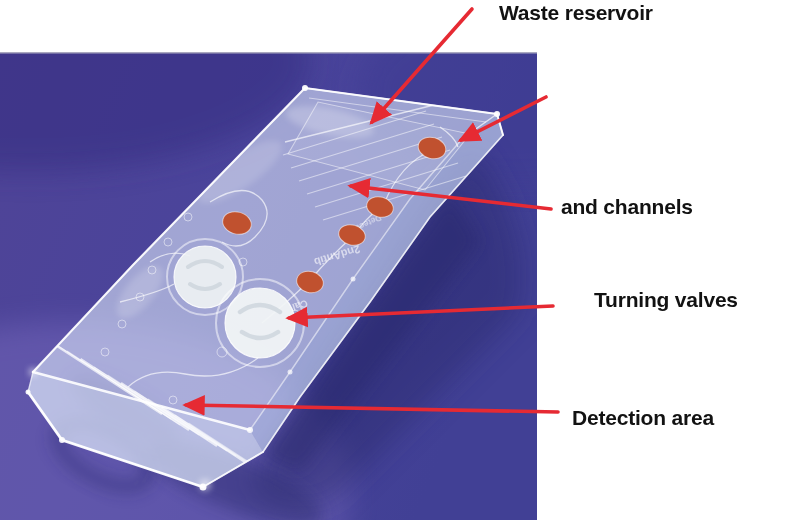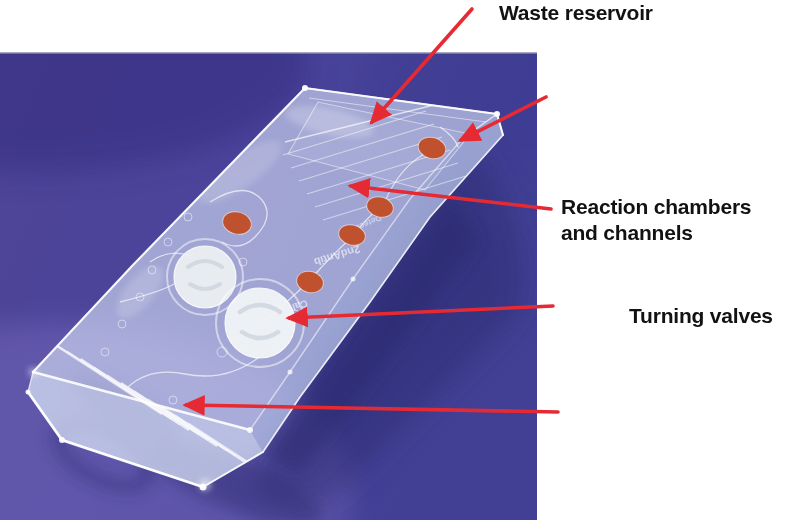--- a/index.html
+++ b/index.html
@@ -6,21 +6,21 @@
   .stage{position:relative;width:800px;height:520px;background:#ffffff;overflow:hidden;
          font-family:"Liberation Sans",sans-serif;}
   .photo-wrap{position:absolute;left:0;top:52px;width:537px;height:468px;}
   .overlay{position:absolute;left:0;top:0;width:800px;height:520px;pointer-events:none;}
   .lbl{position:absolute;font:700 21px "Liberation Sans",sans-serif;color:#121212;
        letter-spacing:-0.2px;white-space:nowrap;}
   .lbl .l2{display:block;}
   #lbl-waste{left:483px;top:1px;margin-left:16px;}
   #lbl-septa{left:546px;top:85px;}
   #lbl-reaction{left:561px;top:194px;line-height:26px;}
-  #lbl-turning{left:594px;top:304px;margin-left:35px;}
+  #lbl-turning{left:594px;top:288px;}
   #lbl-detection{left:572px;top:406px;}
 </style>
 </head>
 <body>
 
 <div class="stage">
 
   <div class="photo-wrap">
   <svg width="537" height="468" viewBox="0 0 537 468">
     <defs>
@@ -201,20 +201,22 @@
       <line x1="551" y1="209" x2="351" y2="186" marker-end="url(#ah)" stroke="#e62a33"></line>
       <line x1="553" y1="306" x2="289" y2="318" marker-end="url(#ah)" stroke="#e62a33"></line>
       <line x1="558" y1="412" x2="186" y2="405" marker-end="url(#ah)" stroke="#e62a33"></line>
     </g>
   </svg>
 
   <div class="lbl" id="lbl-waste">
     <span>Waste reservoir</span>
   </div>
   <div class="lbl" id="lbl-reaction">
-    <span>Reaction chambers</span>
     <span class="l2">and channels</span>
   </div>
   <div class="lbl" id="lbl-turning">
     <span>Turning valves</span>
   </div>
+  <div class="lbl" id="lbl-detection">
+    <span>Detection area</span>
+  </div>
 
 </div>
 
 </body></html>

